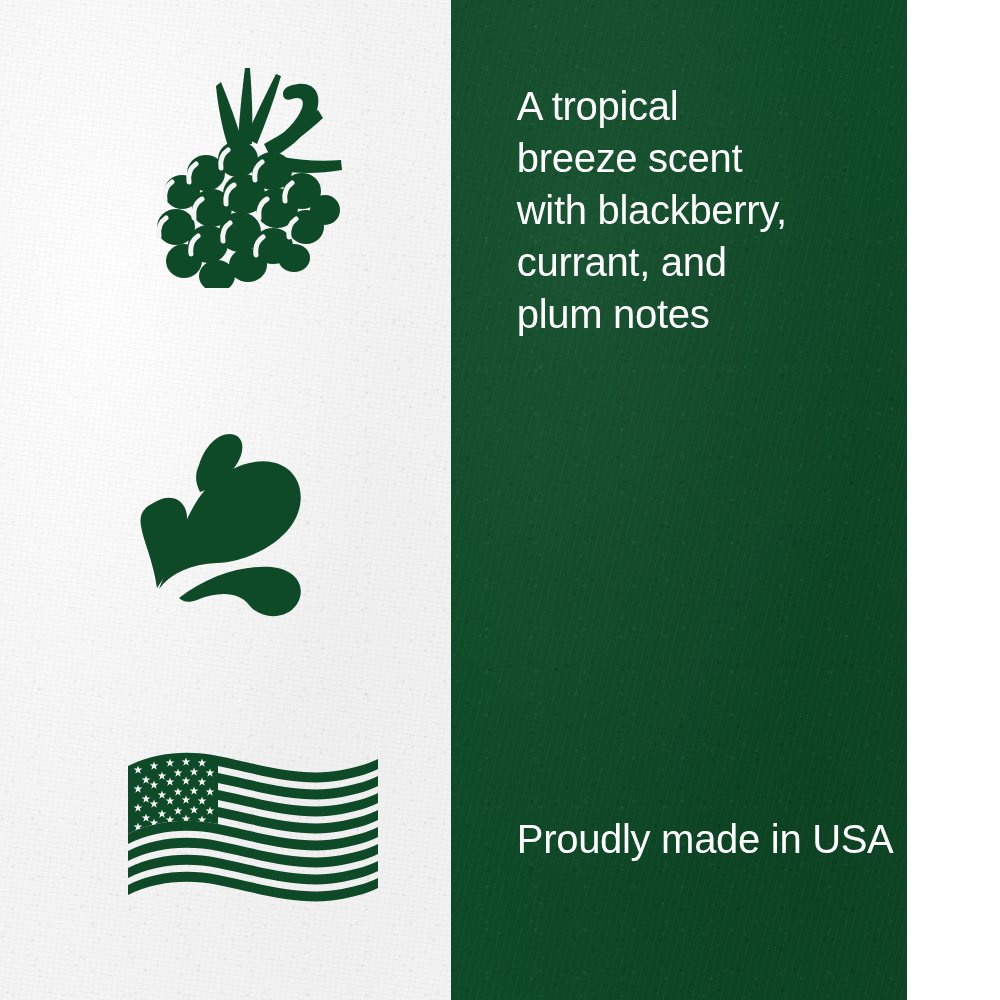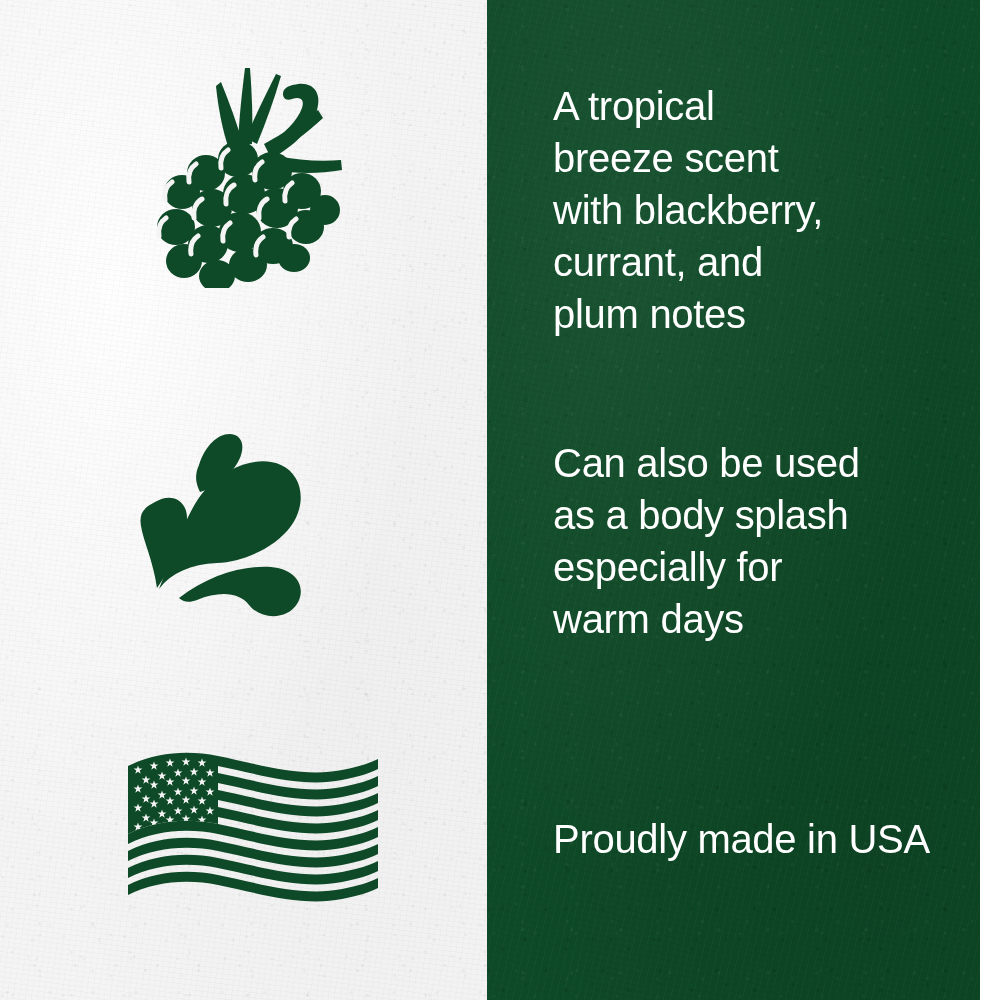--- a/index.html
+++ b/index.html
@@ -7,21 +7,21 @@
 
   html, body {
     width:1000px;
     height:1000px;
     overflow:hidden;
     font-family:"Liberation Sans", sans-serif;
   }
 
   #root {
     position:relative;
-    width:980px;
+    width:907px;
     height:1000px;
     display:flex;
   }
 
   
   .icon-panel {
     position:relative;
     width:497px;
     height:1000px;
     background:#f4f4f4;
@@ -289,22 +289,18 @@
   </div>
 
   <div class="text-panel">
 
     <p class="feature-block" id="block-scent">A tropical
 breeze scent
 with blackberry,
 currant, and
 plum notes</p>
 
-    <p class="feature-block" id="block-usage">Can also be used
-as a body splash
-especially for
-warm days</p>
 
     <p class="feature-block" id="block-origin">Proudly made in USA</p>
 
   </div>
 
 </div>
 
 </body></html>

